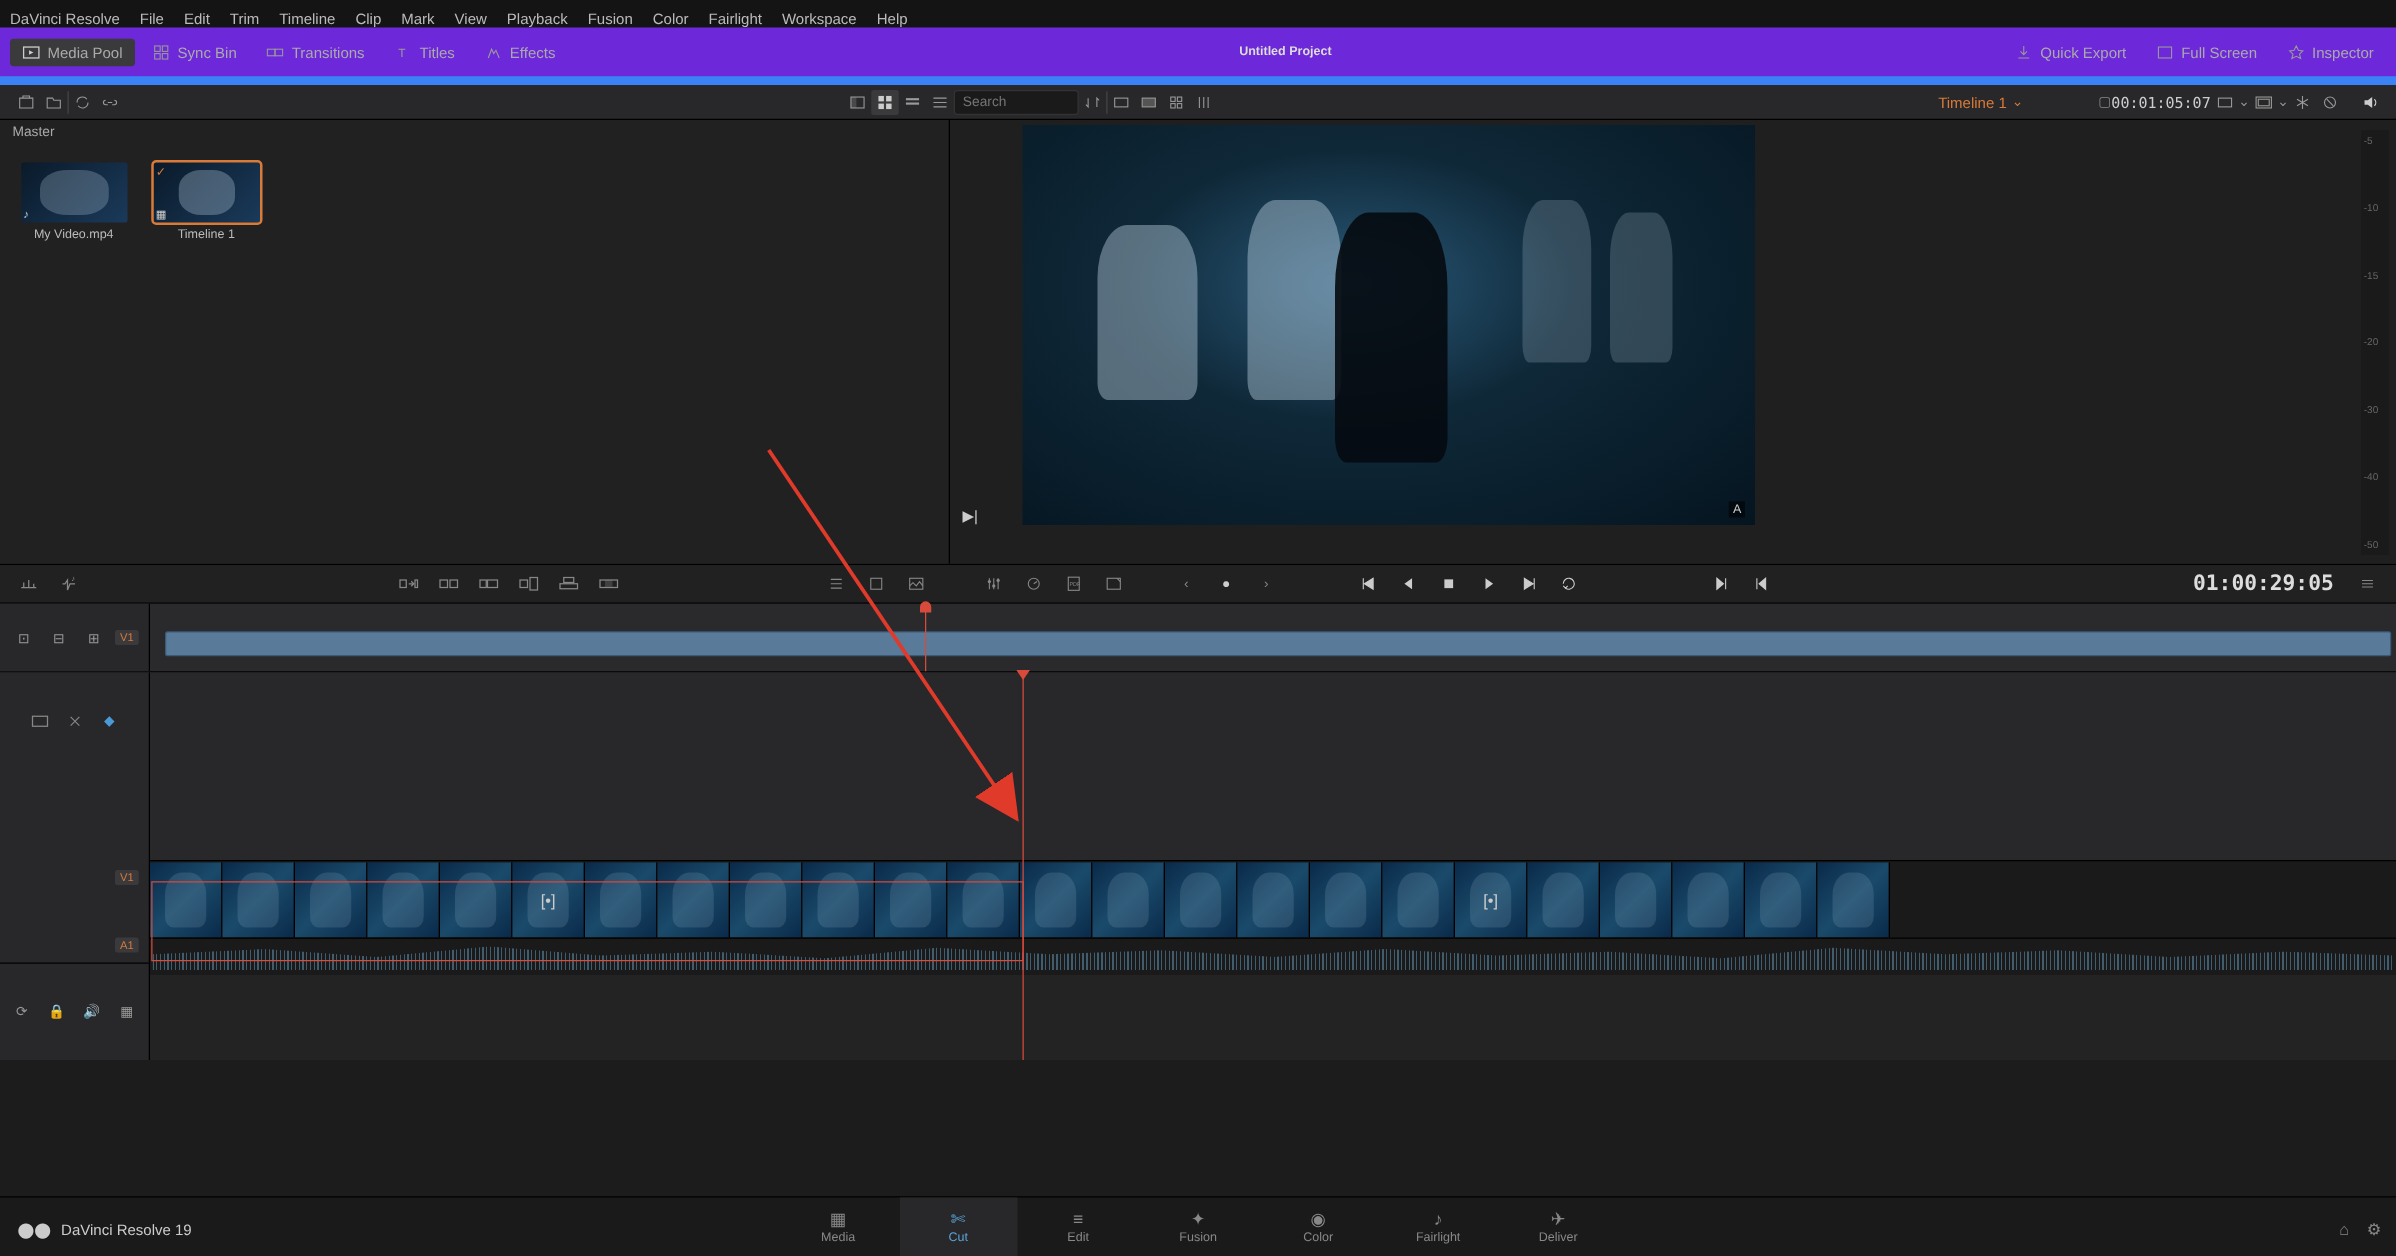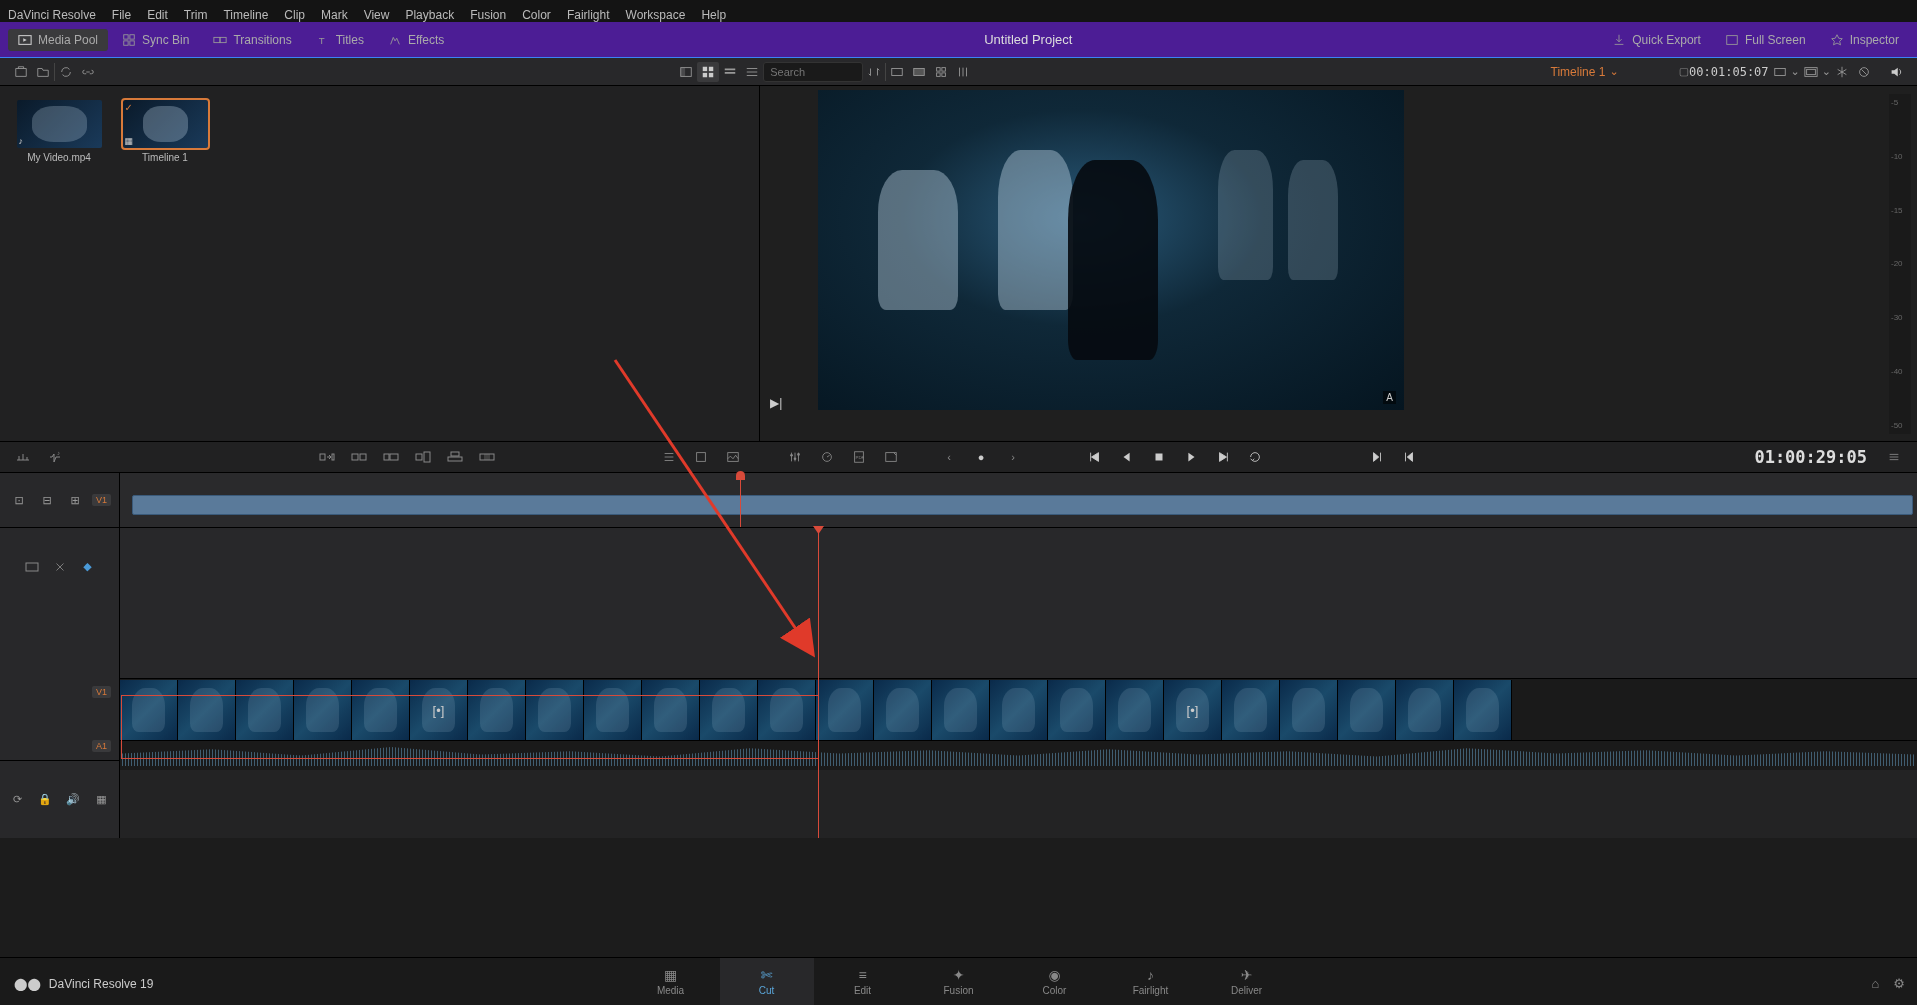--- a/index.html
+++ b/index.html
@@ -1,23 +1,23 @@
 <!DOCTYPE html>
 <html><head>
 <meta charset="utf-8">
 <style>
 * { margin: 0; padding: 0; box-sizing: border-box; font-family: -apple-system, "Segoe UI", Arial, sans-serif; }
 body { background: #1c1c1c; color: #aaa; font-size: 11px; overflow: hidden; height: 1005px; width: 1917px; }
 .menubar { background: #141414; height: 22px; display: flex; align-items: flex-end; padding: 0 8px; gap: 16px; }
 .menubar span { color: #bbb; font-size: 12px; font-weight: 500; }
-.toolbar { background: #4c1d95; height: 36px; display: flex; align-items: center; justify-content: space-between; padding: 0 8px; border-bottom: 1px solid #3b82f6; }
+.toolbar { background: #6d28d9; height: 46px; display: flex; align-items: center; justify-content: space-between; padding: 0 8px; border-bottom: 7px solid #3b82f6; }
 .toolbar-left, .toolbar-right { display: flex; gap: 4px; }
 .tool-btn { background: transparent; border: none; color: #aaa; padding: 4px 10px; font-size: 12px; display: flex; align-items: center; gap: 6px; border-radius: 3px; cursor: pointer; }
 .tool-btn.active { background: #3a3a3c; }
-.project-title { color: #ddd; font-size: 13px; font-weight: 400; }
+.project-title { color: #ddd; font-size: 10px; font-weight: 700; }
 .icon { display: inline-block; width: 14px; height: 14px; position: relative; }
 .secondary-bar { background: #28282a; height: 28px; display: flex; align-items: center; padding: 0 10px; gap: 8px; border-bottom: 1px solid #000; }
 .sb-group { display: flex; gap: 0; align-items: center; }
 .sb-icon { width: 22px; height: 20px; display: flex; align-items: center; justify-content: center; color: #999; cursor: pointer; border-radius: 2px; }
 .search-box { background: #1a1a1a; border: 1px solid #333; border-radius: 3px; padding: 2px 6px; color: #aaa; width: 100px; height: 20px; font-size: 11px; }
 .divider { width: 1px; height: 18px; background: #444; }
 .spacer { flex: 1; }
 .timeline-name { color: #d87a3a; font-size: 12px; margin-right: 4px; }
 .timecode-small { color: #ccc; font-size: 12px; font-family: monospace; }
 .main-area { display: flex; height: 355px; }
@@ -285,20 +285,21 @@
         <svg width="14" height="14" viewBox="0 0 16 16">
           <path d="M3 6v4h3l4 3V3L6 6z" fill="#ccc"></path>
           <path d="M12 5a4 4 0 0 1 0 6" stroke="#ccc" fill="none"></path>
         </svg>
       </div>
   </div>
 </div>
 
 <div class="main-area">
   <div class="media-panel">
+    <div class="master-label">Master</div>
     <div class="media-thumbs">
       <div class="media-item">
         <div class="thumb">
           <span class="thumb-icon">♪</span>
           <div style="position:absolute;inset:6px 15px;background:rgba(200,220,235,0.25);border-radius:40%"></div>
         </div>
         <span class="media-label">My Video.mp4</span>
       </div>
       <div class="media-item">
         <div class="thumb selected">

